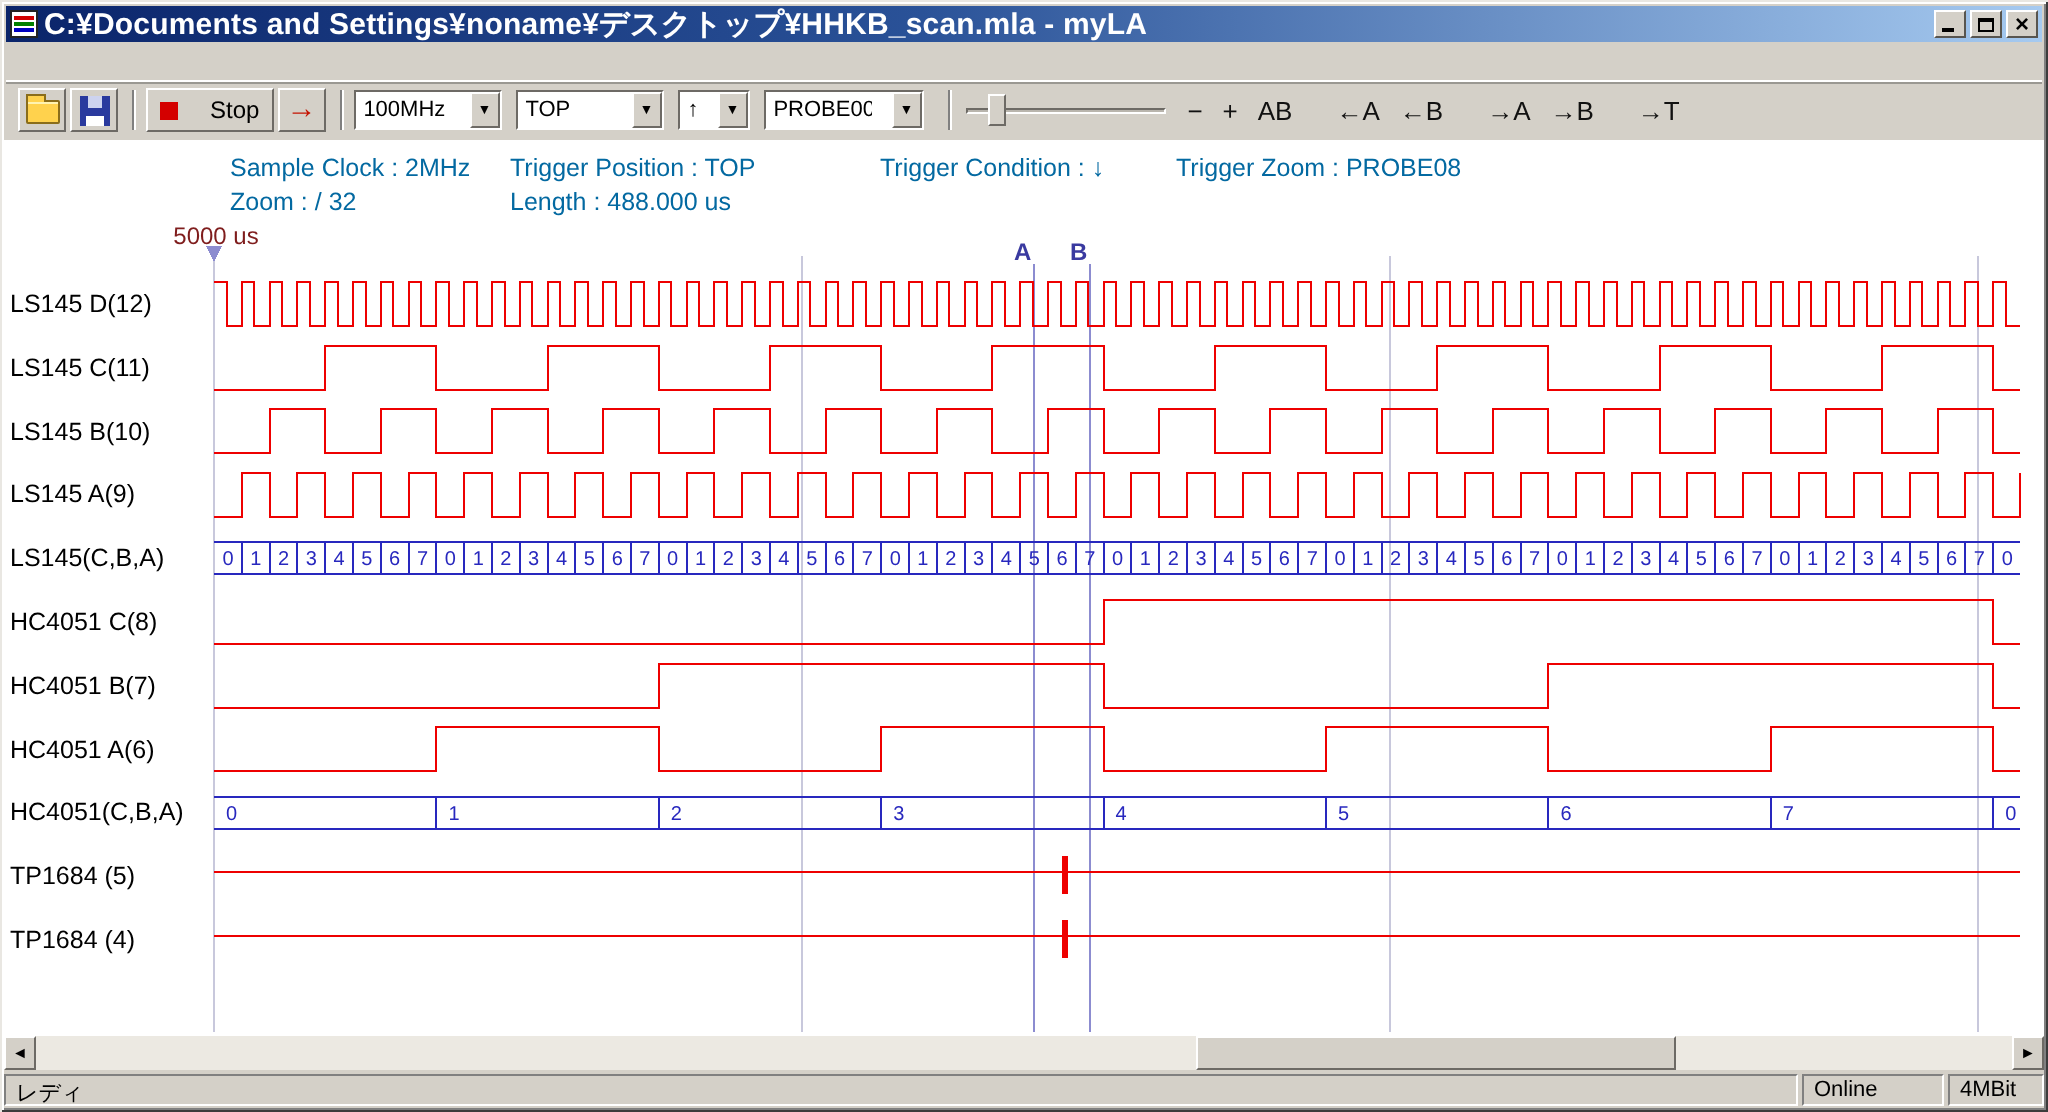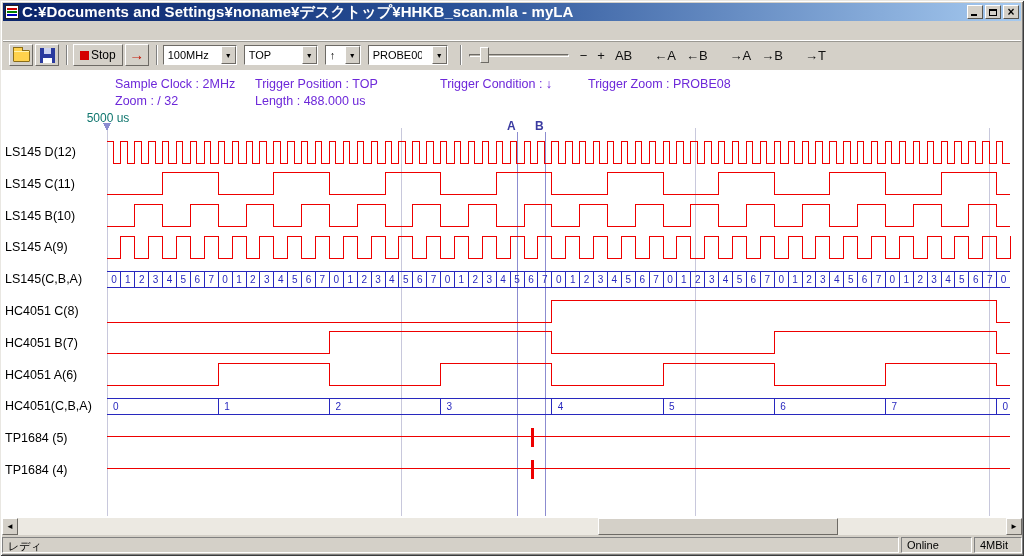--- a/index.html
+++ b/index.html
@@ -39,21 +39,21 @@
     display:flex; align-items:center; padding-left:4px; background:#d4d0c8; }
   .menu-item { font-size:12px; color:#000; padding:1px 7px; cursor:default; }
 
   
   .toolbar { position:absolute; left:3px; right:3px; top:40px; height:29px;
     border-top:1px solid #ffffff; box-shadow:0 1px 0 #9a9892 inset;
     display:flex; align-items:center; padding-left:6px; background:#d4d0c8; }
   .tsep { width:2px; height:20px; border-left:1px solid #808080; border-right:1px solid #fff; margin:0 5px; }
   .tbtn { height:22px; background:#d4d0c8; border:1px solid;
     border-color:#ffffff #6d6a65 #6d6a65 #ffffff;
-    display:flex; align-items:center; justify-content:center; gap:2px;
+    display:flex; align-items:center; justify-content:center; gap:16px;
     font-size:12px; color:#000; padding:0 6px; margin-right:2px; }
   .icon-btn { width:24px; padding:0; }
   .icon-folder { width:17px; height:12px; position:relative; background:#ffd24d;
     border:1px solid #8a6d1a; border-radius:1px; box-shadow:inset 0 1px 0 #fff3b0; margin-top:2px;}
   .icon-folder::before { content:""; position:absolute; top:-4px; left:-1px; width:8px; height:3px;
     background:#ffd24d; border:1px solid #8a6d1a; border-bottom:none; }
   .icon-floppy { width:15px; height:15px; background:#2a3a9e; position:relative; }
   .icon-floppy::before { content:""; position:absolute; top:0; left:4px; width:7px; height:6px; background:#cdd3ef; }
   .icon-floppy::after  { content:""; position:absolute; bottom:0; left:3px; width:9px; height:5px; background:#fff; }
   .stop-sq { width:9px; height:9px; background:#d40000; }
@@ -71,23 +71,23 @@
     border:1px solid; border-color:#6d6a65 #ffffff #ffffff #6d6a65; background:#b9b5ad; }
   .slider-thumb { position:absolute; left:11px; top:2px; width:9px; height:16px; background:#d4d0c8;
     border:1px solid; border-color:#ffffff #6d6a65 #6d6a65 #ffffff; }
 
   .flatbtn { background:transparent; border:none; font-size:13px; color:#111;
     padding:2px 5px; font-family:"Liberation Sans",sans-serif; }
   .gap-l { margin-left:12px; }
 
   
   .plot-bg { position:absolute; left:2px; top:70px; width:1020px; height:448px; background:#ffffff; }
-  .info { position:absolute; font-size:12.5px; color:#6d28d9; white-space:nowrap; }
+  .info { position:absolute; font-size:12.5px; color:#0369a1; white-space:nowrap; }
   .time-label { position:absolute; left:82px; top:111px; width:52px; text-align:center;
-    font-size:12px; color:#0f766e; }
+    font-size:12px; color:#7f1d1d; }
   .ch-label { position:absolute; left:5px; width:99px; height:16px; line-height:16px;
     font-size:12.5px; color:#000; white-space:nowrap; }
   #wave-svg { position:absolute; left:0; top:110px; width:1024px; height:407px; pointer-events:none; }
   #wave-svg text { font-family:"Liberation Sans",sans-serif; }
 
   
   .hscroll { position:absolute; left:2px; top:518px; width:1020px; height:17px; background:#ece9e2; }
   .scroll-btn { position:absolute; top:0; width:16px; height:17px; background:#d4d0c8;
     border:1px solid; border-color:#ffffff #6d6a65 #6d6a65 #ffffff;
     display:flex; align-items:center; justify-content:center; font-size:8px; color:#000; }

